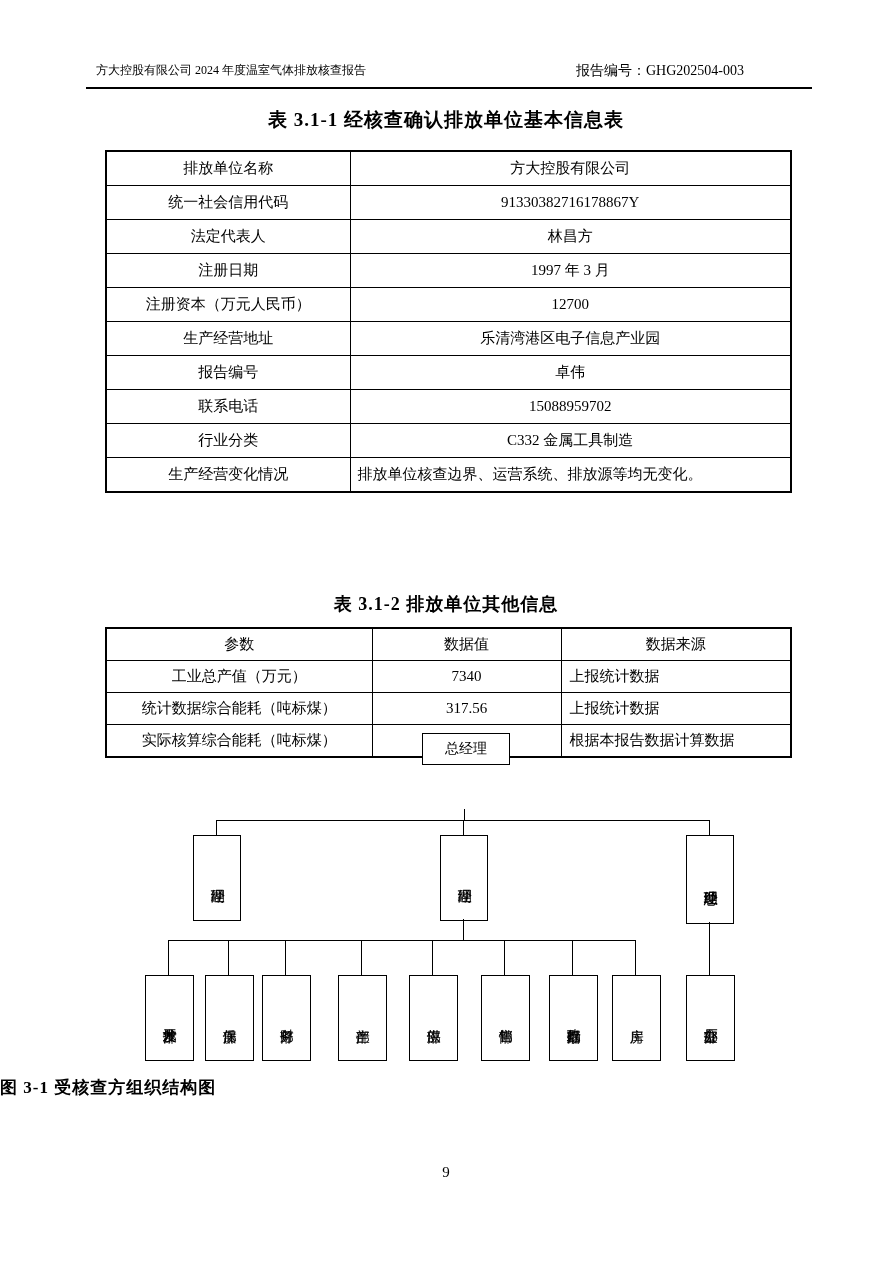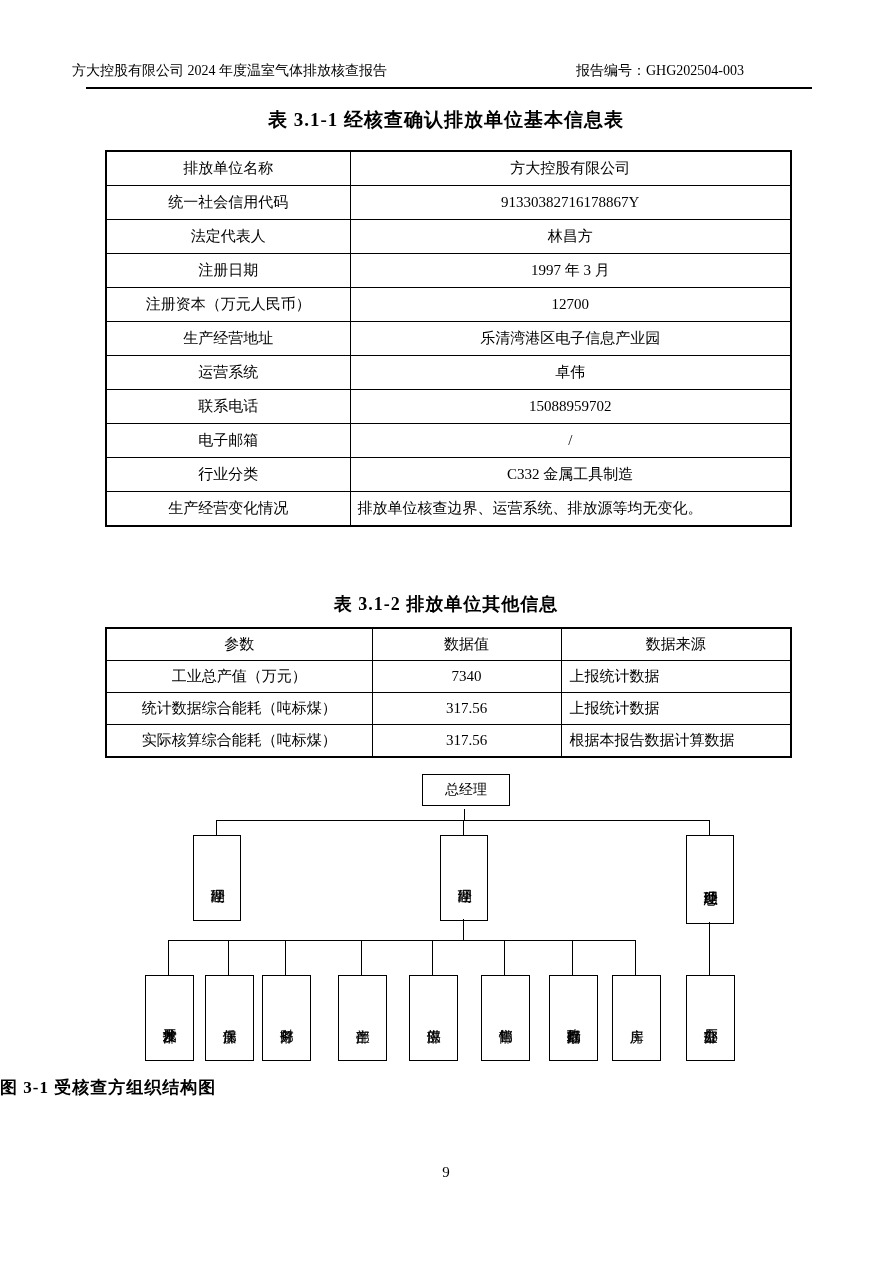--- a/index.html
+++ b/index.html
@@ -6,21 +6,21 @@
   .page{
     position:relative;
     width:892px;height:1262px;
     margin:0 auto;
     background:#ffffff;
     color:#000;
     font-family:"Liberation Serif","DejaVu Serif",serif;
     overflow:hidden;
   }
   
-  .hdr-left{position:absolute;left:72px;top:62px;font-size:14px;white-space:nowrap;}
+  .hdr-left{position:absolute;left:96px;top:62px;font-size:12px;white-space:nowrap;}
   .hdr-right{position:absolute;left:576px;top:62px;font-size:14px;white-space:nowrap;}
   .hdr-rule{position:absolute;left:86px;top:87px;width:726px;height:2px;background:#000;}
   
   .sec-title{position:absolute;left:0;width:892px;text-align:center;font-weight:bold;}
   .t1-title{top:107px;font-size:19px;letter-spacing:1px;}
   .t2-title{top:592px;font-size:18px;letter-spacing:1px;}
   .fig-caption{position:absolute;left:0;width:892px;top:1076px;text-align:left;
     font-weight:bold;font-size:17px;letter-spacing:1px;}
   .page-no{position:absolute;left:0;width:892px;top:1164px;text-align:center;font-size:15px;}
   
@@ -78,30 +78,26 @@
         </tr>
         <tr>
           <td>注册资本（万元人民币）</td>
           <td>12700</td>
         </tr>
         <tr>
           <td>生产经营地址</td>
           <td>乐清湾港区电子信息产业园</td>
         </tr>
         <tr>
-          <td>运营系统</td>
+          <td>报告编号</td>
           <td>卓伟</td>
         </tr>
         <tr>
           <td>联系电话</td>
           <td>15088959702</td>
-        </tr>
-        <tr>
-          <td>电子邮箱</td>
-          <td>/</td>
         </tr>
         <tr>
           <td>行业分类</td>
           <td>C332 金属工具制造</td>
         </tr>
         <tr>
           <td>生产经营变化情况</td>
           <td class="left-val">排放单位核查边界、运营系统、排放源等均无变化。</td>
         </tr>
       </tbody>
@@ -134,21 +130,21 @@
         </tr>
         <tr>
           <td>实际核算综合能耗（吨标煤）</td>
           <td>317.56</td>
           <td class="src">根据本报告数据计算数据</td>
         </tr>
       </tbody>
   </table>
 
   <div id="orgchart">
-      <div class="obox" style="left: 422px; top: 774px; width: 86px; height: 30px;">总经理</div>
+      <div class="obox" style="left: 422px; top: 733px; width: 86px; height: 30px;">总经理</div>
       <div class="cline" style="left: 464px; top: 809px; width: 1px; height: 11px;"></div>
       <div class="cline" style="left: 216px; top: 820px; width: 493px; height: 1px;"></div>
       <div class="cline" style="left: 216px; top: 820px; width: 1px; height: 15px;"></div>
       <div class="cline" style="left: 463px; top: 820px; width: 1px; height: 15px;"></div>
       <div class="cline" style="left: 709px; top: 820px; width: 1px; height: 15px;"></div>
       <div class="obox vtext" style="left: 193px; top: 835px; width: 46px; height: 84px;">副经理</div>
       <div class="obox vtext" style="left: 440px; top: 835px; width: 46px; height: 84px;">副经理</div>
       <div class="obox vtext" style="left: 686px; top: 835px; width: 46px; height: 87px;">总经理助理</div>
       <div class="cline" style="left: 463px; top: 919px; width: 1px; height: 21px;"></div>
       <div class="cline" style="left: 168px; top: 940px; width: 467px; height: 1px;"></div>

